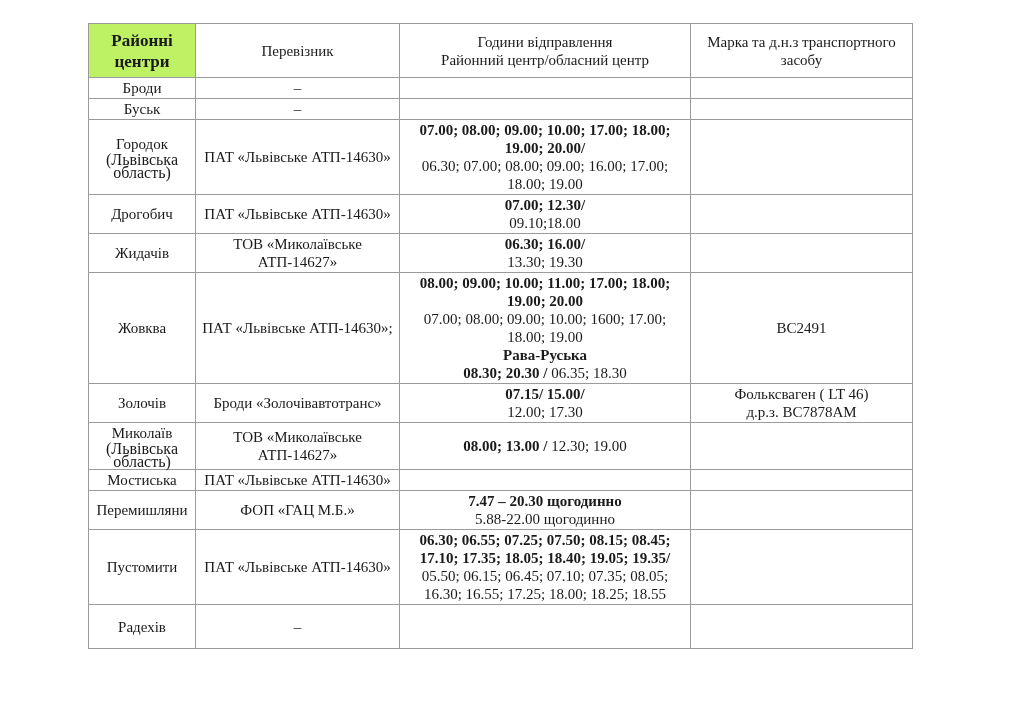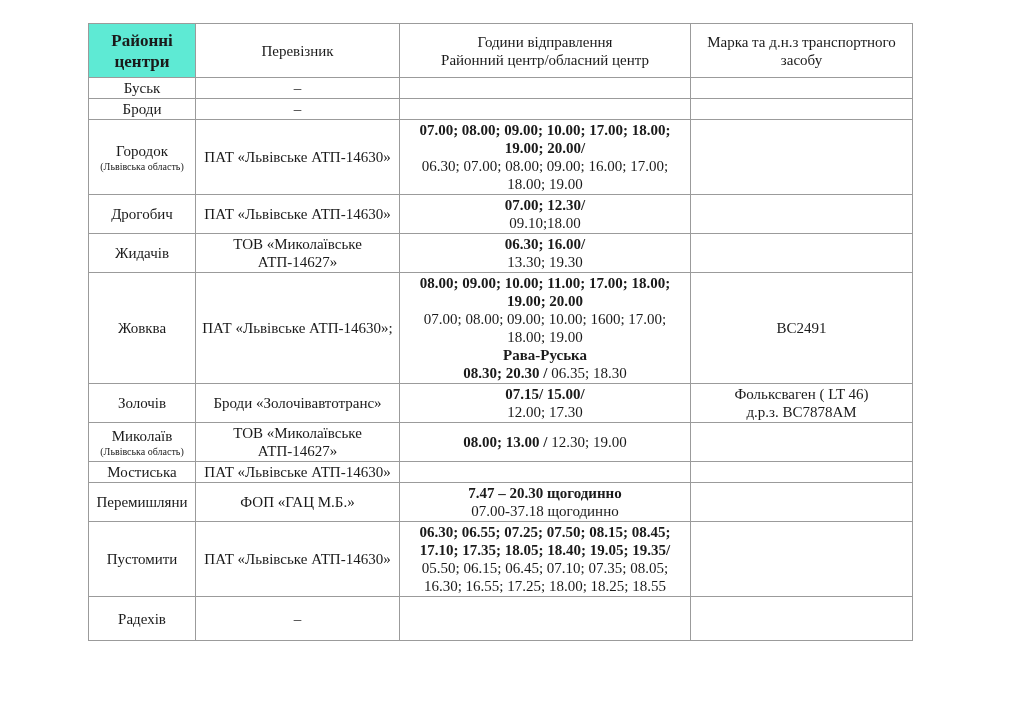--- a/index.html
+++ b/index.html
@@ -32,59 +32,59 @@
     font-weight: 400;
     word-wrap: break-word;
   }
   thead tr { height: 54px; }
   th.district-header {
     font-weight: 700;
     font-size: 17px;
     line-height: 21px;
   }
   .district-name { font-size: 15px; line-height: 18px; }
-  .district-sub  { font-size: 10px; line-height: 13px; }
+  .district-sub  { font-size: 16px; line-height: 13px; }
   .times-line, .vehicle-line { min-height: 0; }
   .b { font-weight: 700; }
   tbody tr:last-child { height: 44px; }
 </style>
 </head>
 <body>
 
 <div class="page">
   <table class="schedule">
     <colgroup>
       <col style="width:107px">
       <col style="width:204px">
       <col style="width:291px">
       <col style="width:222px">
     </colgroup>
     <thead>
       <tr>
-        <th class="district-header" style="background: #5eead4;">Районні центри</th>
+        <th class="district-header" style="background: #bef264;">Районні центри</th>
         <th>Перевізник</th>
         <th>
           <div>Години відправлення</div>
           <div>Районний центр/обласний центр</div>
         </th>
         <th>Марка та д.н.з транспортного засобу</th>
       </tr>
     </thead>
     <tbody id="tbody">
         <tr>
           <td>
+            <div class="district-name">Броди</div>
+          </td>
+          <td>–</td>
+          <td></td>
+          <td></td>
+        </tr>
+        <tr>
+          <td>
             <div class="district-name">Буськ</div>
-          </td>
-          <td>–</td>
-          <td></td>
-          <td></td>
-        </tr>
-        <tr>
-          <td>
-            <div class="district-name">Броди</div>
           </td>
           <td>–</td>
           <td></td>
           <td></td>
         </tr>
         <tr>
           <td>
             <div class="district-name">Городок</div>
             <div class="district-sub">(Львівська область)</div>
           </td>
@@ -165,21 +165,21 @@
           <td></td>
           <td></td>
         </tr>
         <tr>
           <td>
             <div class="district-name">Перемишляни</div>
           </td>
           <td>ФОП «ГАЦ М.Б.»</td>
           <td>
             <div class="times-line"><span class="b">7.47 – 20.30 щогодинно</span></div>
-            <div class="times-line"><span>07.00-37.18 щогодинно</span></div>
+            <div class="times-line"><span>5.88-22.00 щогодинно</span></div>
           </td>
           <td></td>
         </tr>
         <tr>
           <td>
             <div class="district-name">Пустомити</div>
           </td>
           <td>ПАТ «Львівське АТП-14630»</td>
           <td>
             <div class="times-line"><span class="b">06.30; 06.55; 07.25; 07.50; 08.15; 08.45; 17.10; 17.35; 18.05; 18.40; 19.05; 19.35/</span></div>

